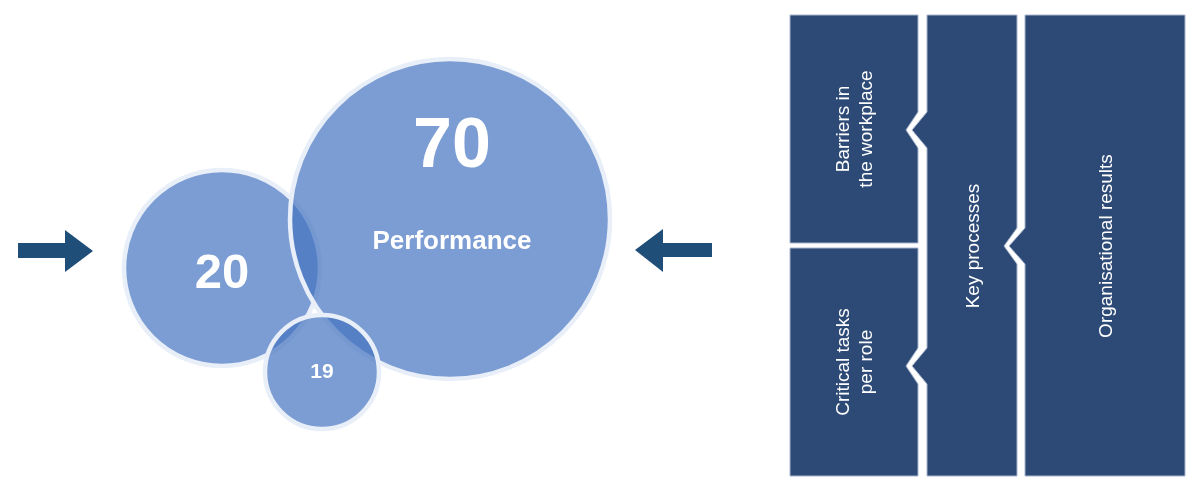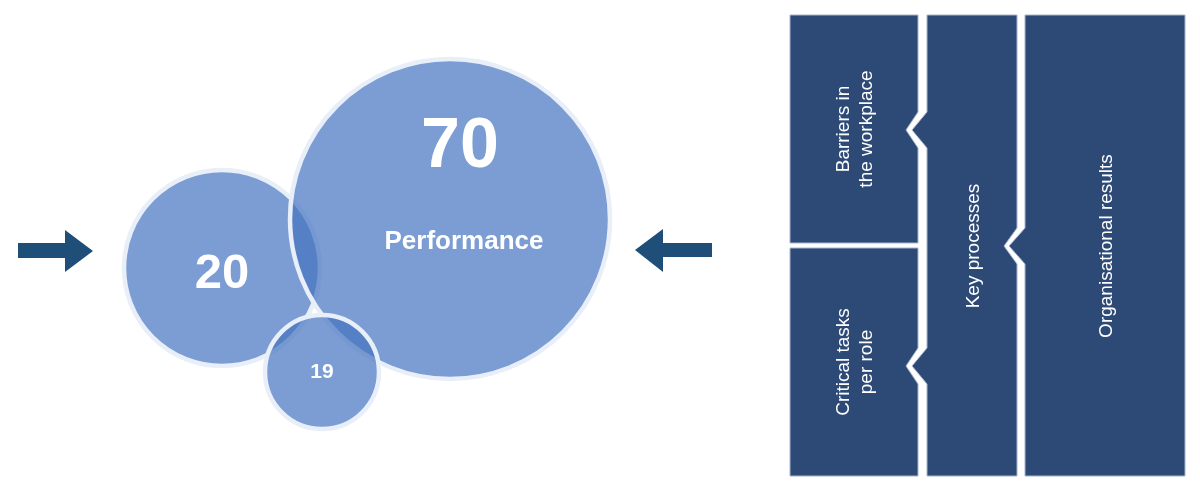--- a/index.html
+++ b/index.html
@@ -23,25 +23,25 @@
   .overlay {
     position: absolute;
     display: flex;
     align-items: center;
     justify-content: center;
     text-align: center;
     color: #ffffff;
     pointer-events: none;
   }
   .num-70 {
-    left: 340px; top: 98px; width: 240px; height: 90px;
+    left: 332px; top: 98px; width: 240px; height: 90px;
     font-size: 70px; font-weight: bold; line-height: 90px;
   }
   .label-70 {
-    left: 324px; top: 209px; width: 280px; height: 62px;
+    left: 312px; top: 209px; width: 280px; height: 62px;
     font-size: 26px; font-weight: bold; line-height: 30px;
   }
   .num-20 {
     left: 152px; top: 244px; width: 140px; height: 54px;
     font-size: 49px; font-weight: bold;
   }
   .num-10 {
     left: 282px; top: 357px; width: 80px; height: 28px;
     font-size: 21px; font-weight: bold;
   }

